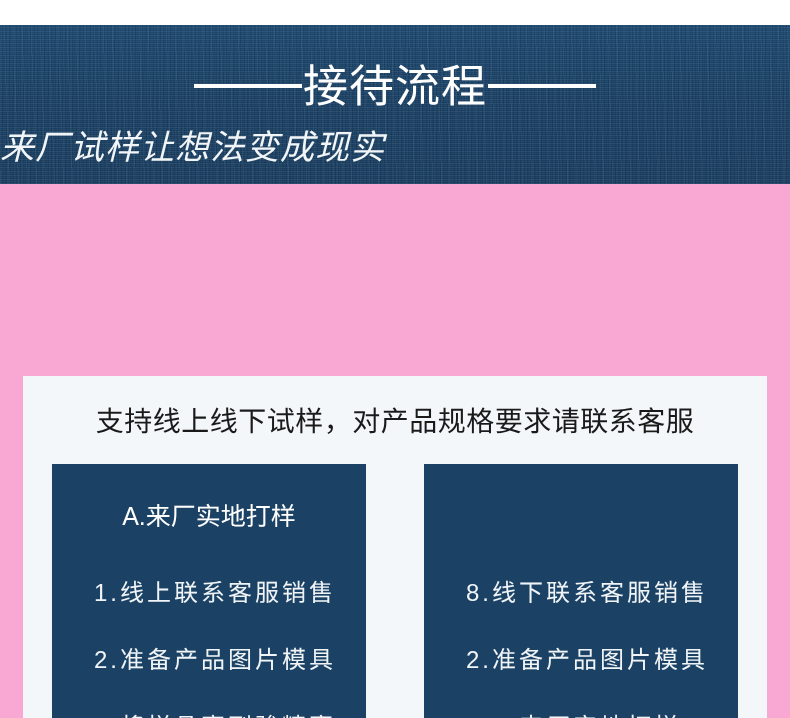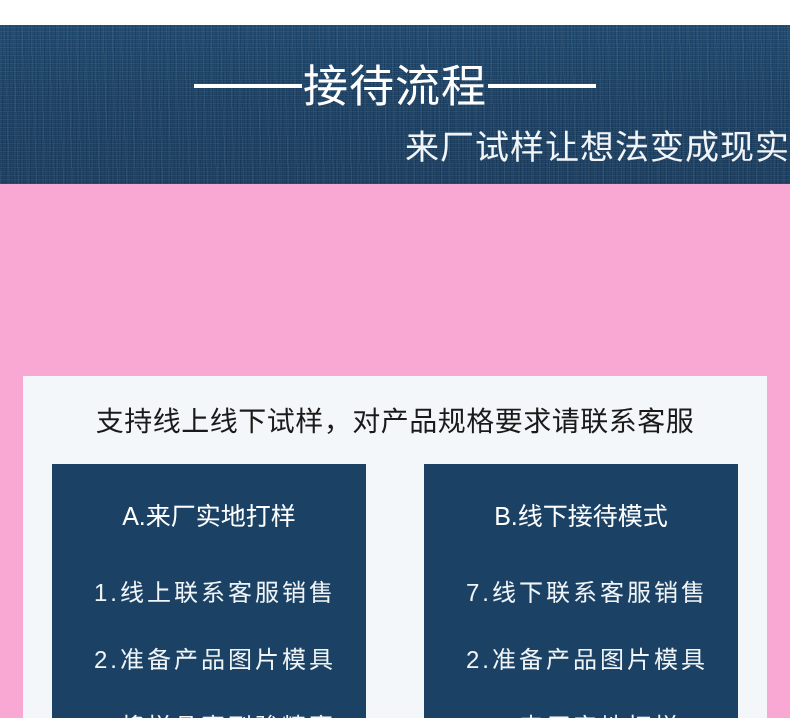--- a/index.html
+++ b/index.html
@@ -113,27 +113,28 @@
     font-weight: 400;
     white-space: nowrap;
     padding: 0 1px;
   }
 
   .subtitle {
     position: absolute;
     left: 0;
     top: 101px;
     width: 790px;
-    text-align: right;
+    text-align: left;
     font-size: 34px;
     line-height: 1.25;
     color: #f2f5f8;
     letter-spacing: 1px;
     z-index: 2;
     white-space: nowrap;
+    font-style: italic;
   }
 
   
   .outer-band {
     position: absolute;
     left: 0;
     top: 184px;
     width: 790px;
     height: 692px;
     background: #f9a8d4;
@@ -239,23 +240,22 @@
           <div class="card-title">A.来厂实地打样</div>
           <ul class="card-list">
             <li>1.线上联系客服销售</li>
             <li>2.准备产品图片模具</li>
             <li>3.将样品寄到骏精赛</li>
 
           </ul>
         </div>
 
         <div class="card">
-          <div class="card-title">B.线下接待模式</div>
           <ul class="card-list">
-            <li>7.线下联系客服销售</li>
+            <li>8.线下联系客服销售</li>
             <li>2.准备产品图片模具</li>
             <li>3.来厂实地打样</li>
 
           </ul>
         </div>
 
       </div>
     </div>
   </div>
 

